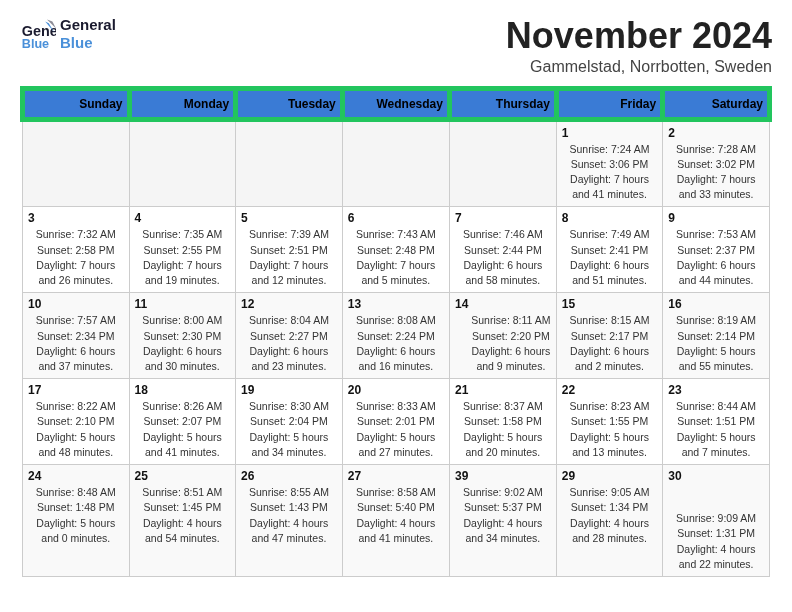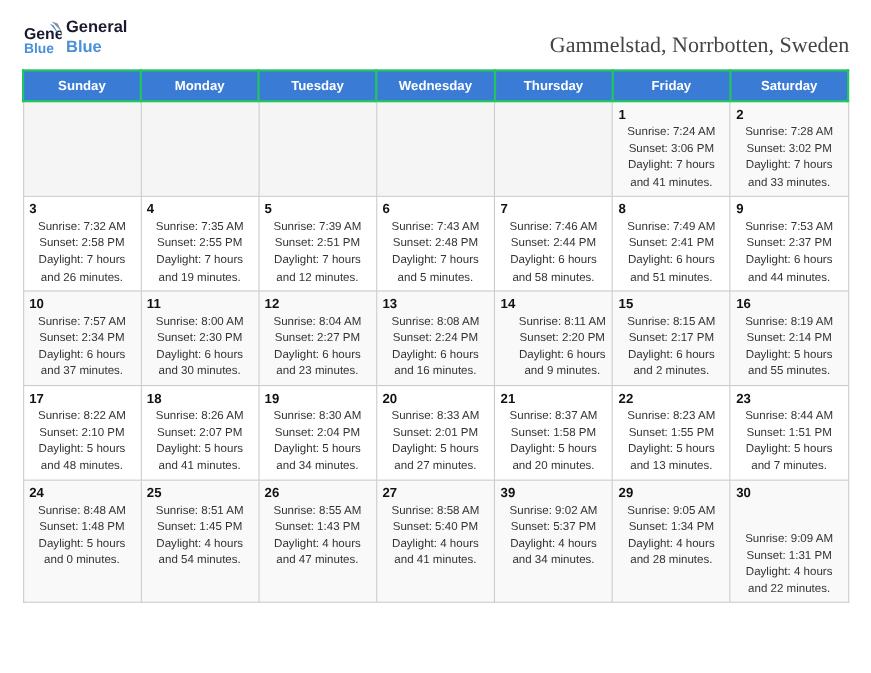--- a/index.html
+++ b/index.html
@@ -28,38 +28,37 @@
     .title-area {
       text-align: right;
     }
     .month-title {
       font-size: 36px;
       font-weight: bold;
       color: #222;
       line-height: 1.1;
     }
     .location-title {
-      font-size: 20px;
+      font-size: 16px;
       color: #444;
-      margin-top: 14px;
-      font-family: Liberation Serif, serif;
+      margin-top: 2px;
     }
     .calendar {
       width: 100%;
       border-collapse: collapse;
       font-size: 11px;
     }
     .calendar th {
       background: #3a7bd5;
-      color: #ffffff;
+      color: #000000;
       padding: 6px 4px;
-      text-align: center;
+      text-align: right;
       font-size: 12px;
       font-weight: bold;
-      border: 2px solid #22c55e;
+      border: 5px solid #22c55e;
     }
     .calendar td {
       border: 1px solid #ccc;
       vertical-align: top;
       padding: 4px 5px;
       width: 108px;
       min-height: 80px;
       background: #fff;
     }
     .calendar tr:nth-child(odd) td { background: #f9f9f9; }
@@ -90,20 +89,21 @@
       <text x="2" y="36" font-size="14" font-weight="bold" fill="#4a90d9">Blue</text>
       <polygon points="28,6 38,18 32,8" fill="#4a90d9"></polygon>
       <polygon points="30,4 40,14 36,6" fill="#1a1a2e" opacity="0.5"></polygon>
     </svg>
     <div>
       <div style="font-size:15px;font-weight:bold;color:#1a1a2e;line-height:1.2;">General</div>
       <div style="font-size:15px;font-weight:bold;color:#4a90d9;line-height:1.2;">Blue</div>
     </div>
   </div>
   <div class="title-area">
+    <div class="month-title">November 2024</div>
     <div class="location-title">Gammelstad, Norrbotten, Sweden</div>
   </div>
 </div>
 
 <table class="calendar">
   <thead>
     <tr>
     <th>Sunday</th>
         <th>Monday</th>
         <th>Tuesday</th>

